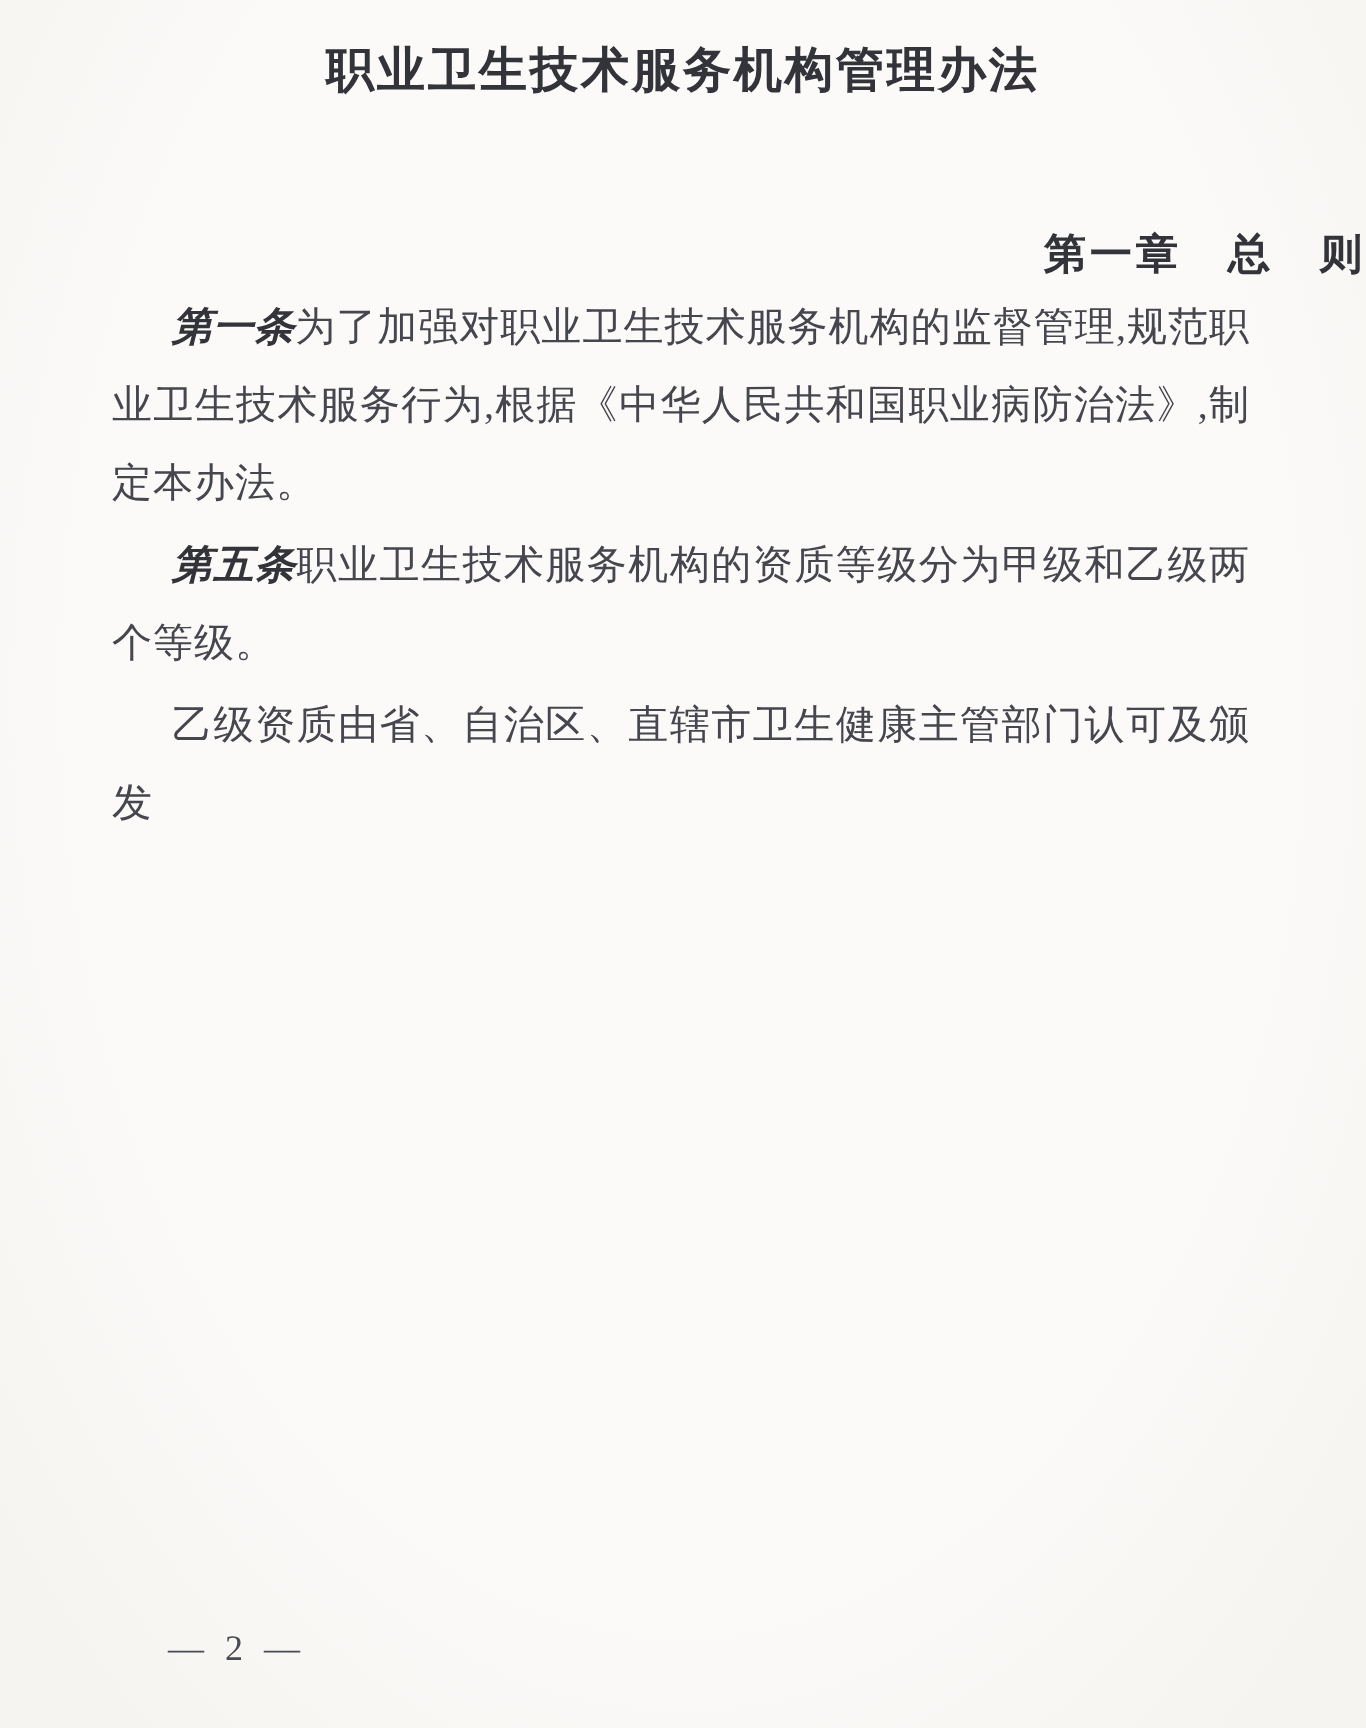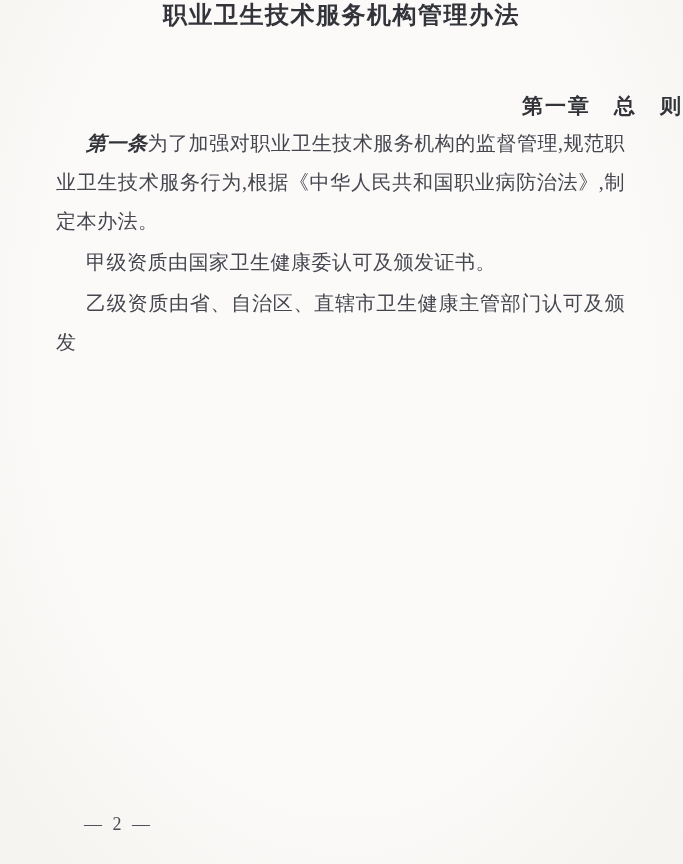--- a/index.html
+++ b/index.html
@@ -14,20 +14,21 @@
     margin: 0 auto;
     background: #faf9f7;
     background-image: radial-gradient(ellipse at 50% 40%, #fbfaf8 60%, #f4f3f0 100%);
     overflow: hidden;
     font-family: "Liberation Serif", "DejaVu Serif", serif;
     color: #45464e;
     box-sizing: border-box;
   }
   .doc-title {
     margin: 0;
+    padding-top: 21px;
     text-align: center;
     font-size: 24px;
     line-height: 30px;
     font-weight: 700;
     letter-spacing: 1.5px;
     color: #33343a;
   }
   .chapter-heading {
     margin: 56px 0 0 0;
     text-align: right;
@@ -71,20 +72,20 @@
   <h1 class="doc-title">职业卫生技术服务机构管理办法</h1>
 
   <h2 class="chapter-heading">第一章　总　则</h2>
 
   <div class="doc-body">
   <p class="para"><b class="article-lead">第一条</b><span class="para-text">为了加强对职业卫生技术服务机构的监督管理,规范职业卫生技术服务行为,根据《中华人民共和国职业病防治法》,制定本办法。</span></p>
 
 
 
 
+  <p class="para"><b class="article-lead">第五条</b><span class="para-text">职业卫生技术服务机构的资质等级分为甲级和乙级两个等级。</span></p>
 
-  <p class="para"><span class="para-text">甲级资质由国家卫生健康委认可及颁发证书。</span></p>
 
   <p class="para"><span class="para-text">乙级资质由省、自治区、直辖市卫生健康主管部门认可及颁发</span></p>
 </div>
 
   <div class="page-number">— 2 —</div>
 </div>
 
 </body></html>

